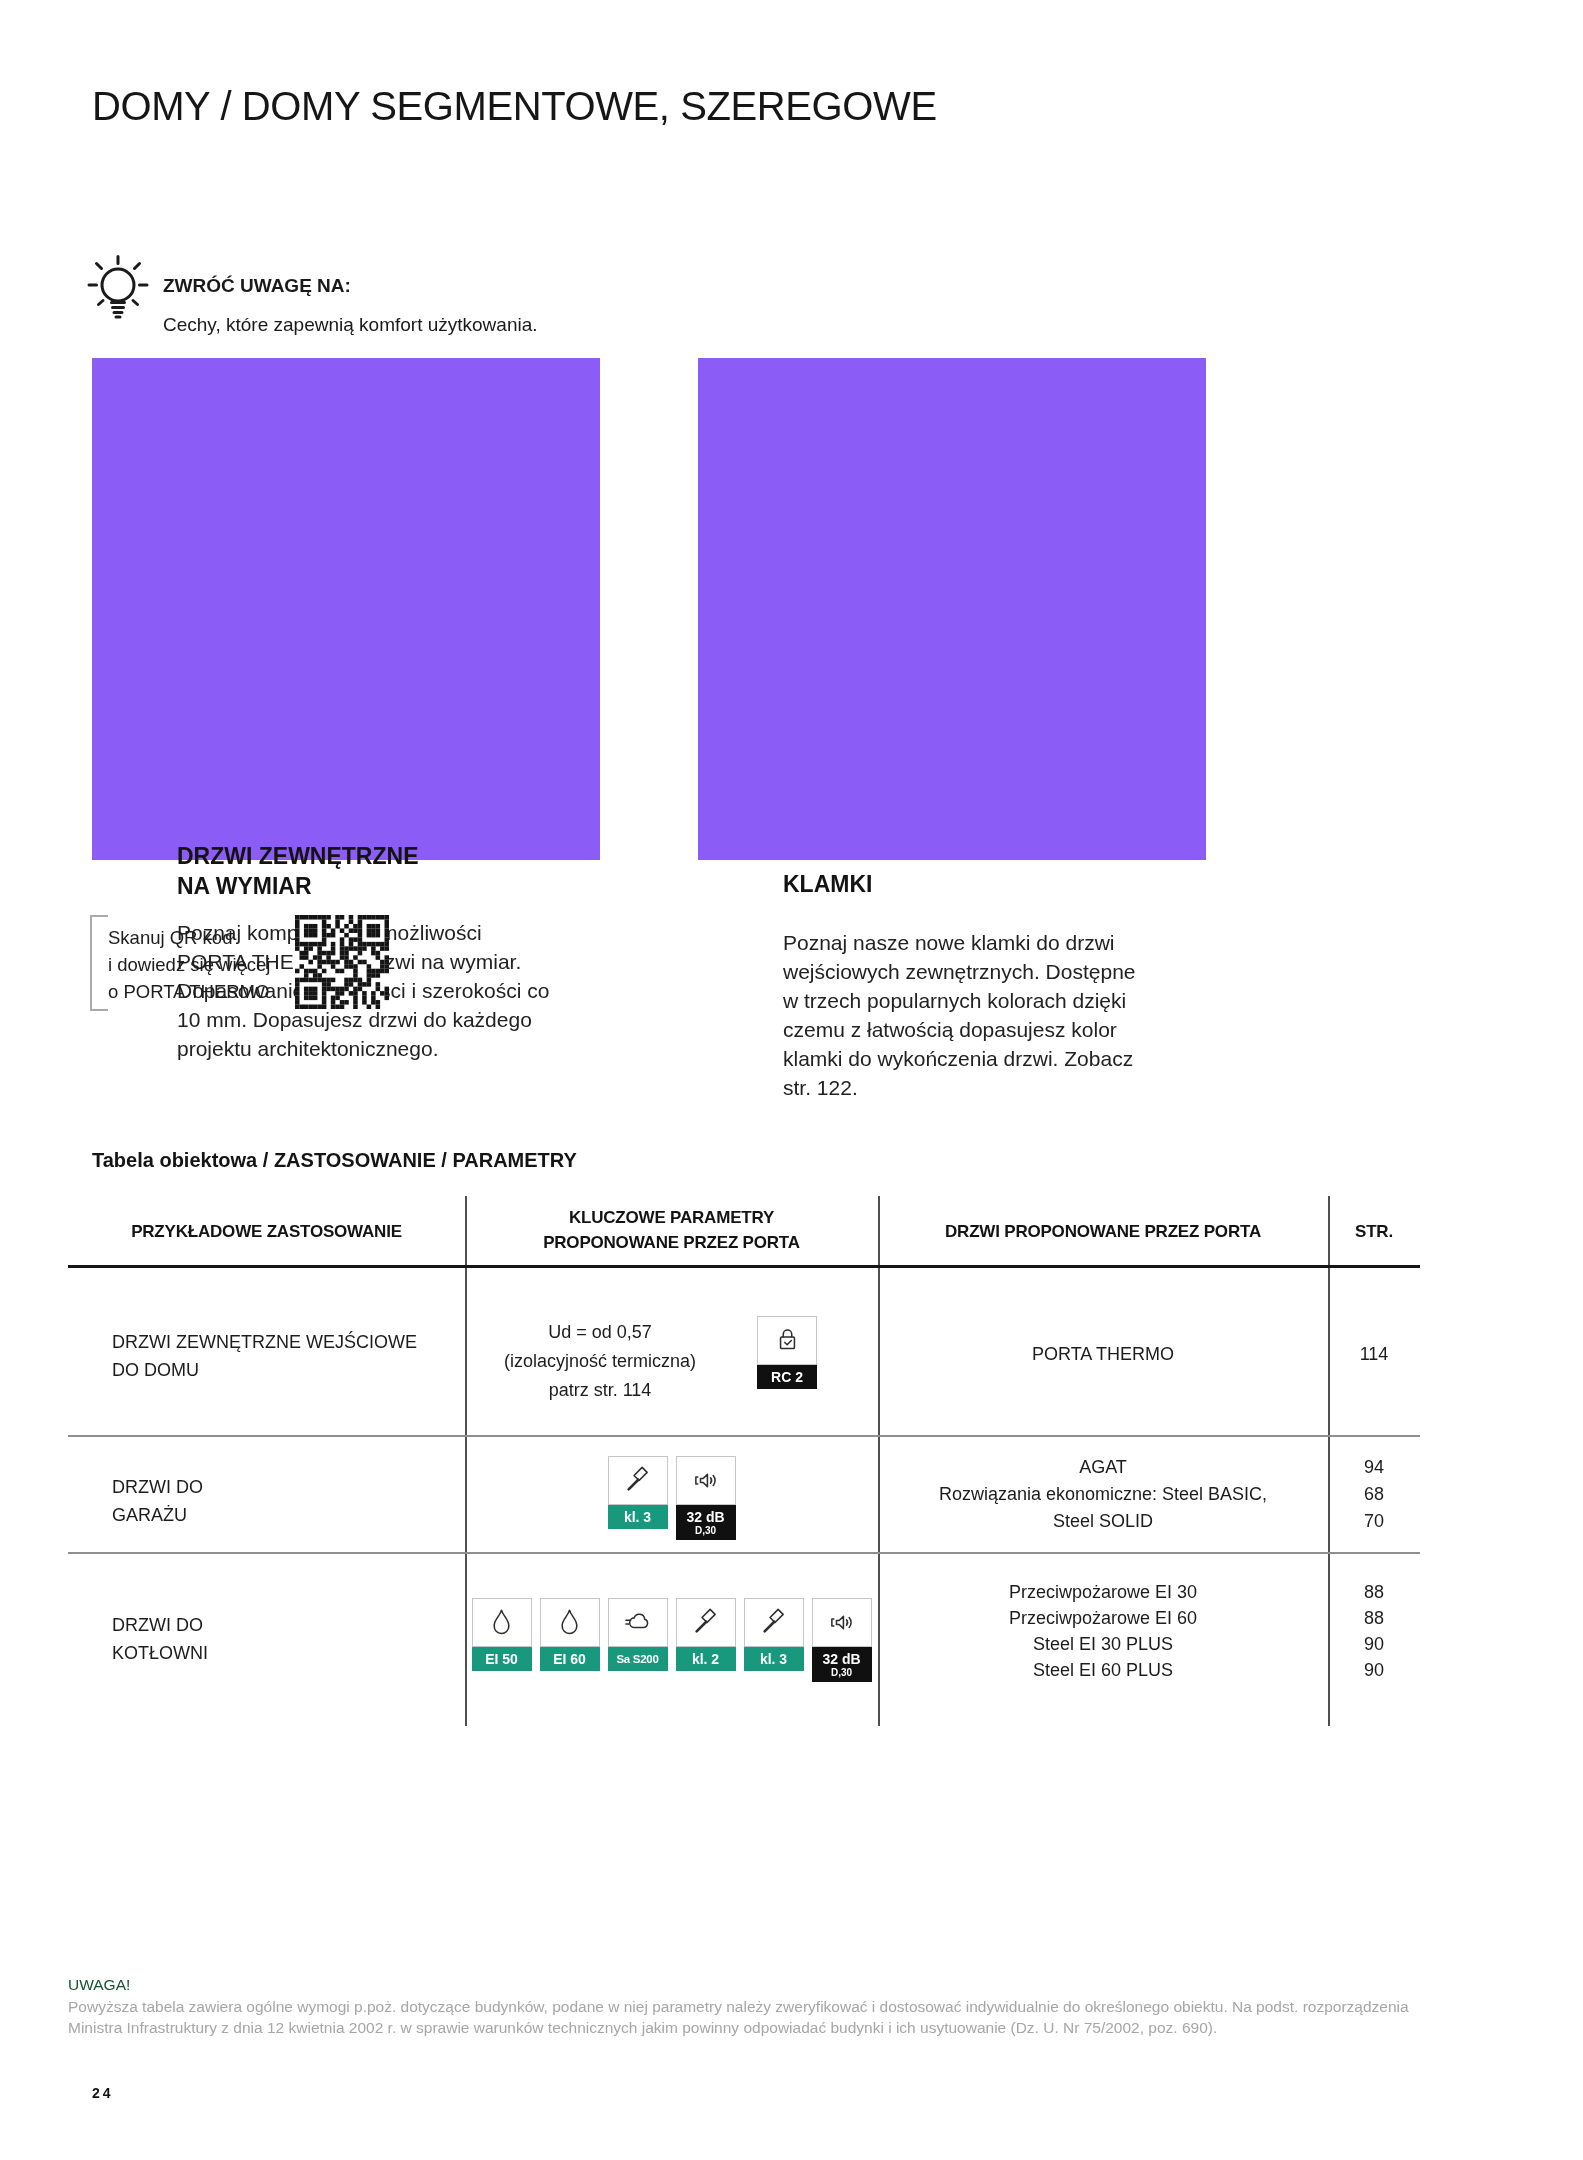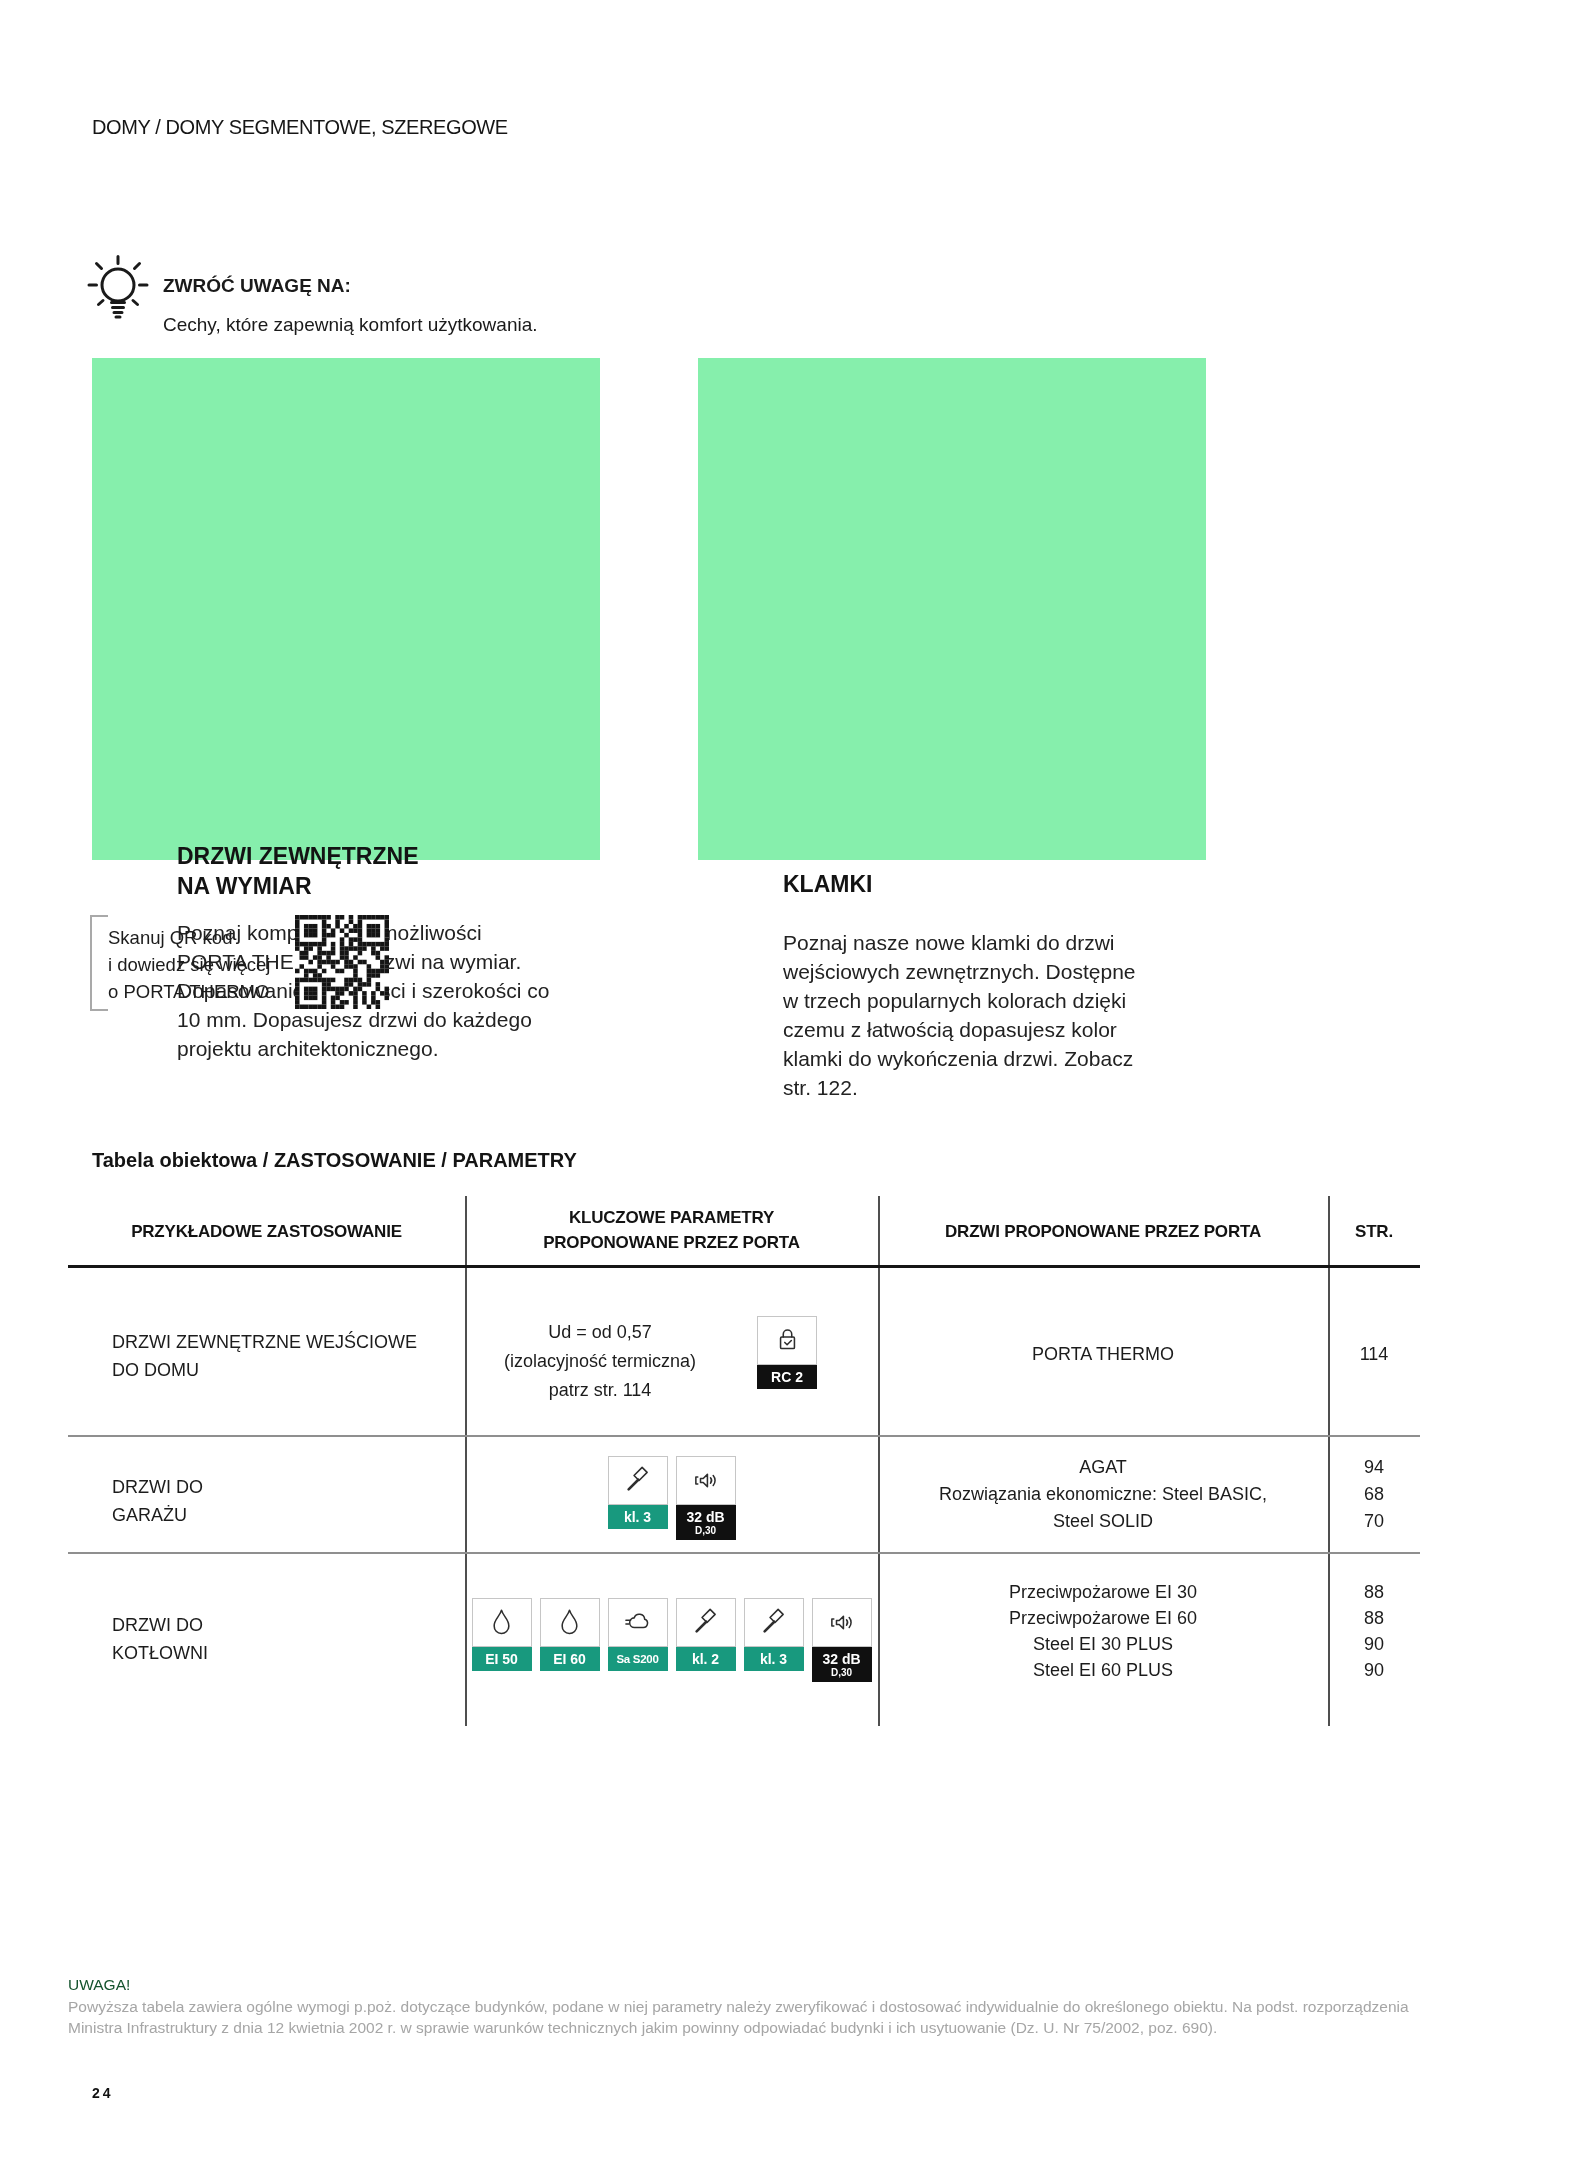--- a/index.html
+++ b/index.html
@@ -1,26 +1,26 @@
 <!DOCTYPE html>
 <html style="--teal: #18997E; --badge-black: #101010;"><head>
 <meta charset="utf-8">
 <style>
   html,body { margin:0; padding:0; background:#fff; }
   .page { position:relative; width:1583px; height:2160px; background:#fff; overflow:hidden;
           font-family:"Liberation Sans", sans-serif; color:#1a1a1a; }
   .abs { position:absolute; }
   .preline { white-space:pre-line; }
 
-  .page-header { position:absolute; left:92px; top:84px; font-size:20px; letter-spacing:-0.4px; color:#161616;margin-top:32px; }
+  .page-header { position:absolute; left:92px; top:84px; font-size:40px; letter-spacing:-0.4px; color:#161616; }
 
   .attn-title { position:absolute; left:163px; top:275px; font-size:19px; font-weight:bold; }
   .attn-sub   { position:absolute; left:163px; top:314px; font-size:19px; }
 
-  .fbox { position:absolute; top:358px; width:508px; height:502px; background:#86efac;text-decoration:underline; }
+  .fbox { position:absolute; top:358px; width:508px; height:502px; background:#8b5cf6;text-decoration:underline; }
   .fbox-title { position:absolute; left:85px; font-size:23px; font-weight:bold; line-height:30px; white-space:pre-line; color:#131313; }
   .fbox-body  { position:absolute; left:85px; font-size:21px; line-height:29px; white-space:pre-line; color:#222; }
 
   .qr-bracket { position:absolute; left:90px; top:915px; width:16px; height:92px;
                 border-left:2px solid #a9a9a9; border-top:2px solid #a9a9a9; border-bottom:2px solid #a9a9a9; }
   .qr-text { position:absolute; left:108px; top:924px; font-size:18.5px; line-height:27px; color:#1c1c1c; }
   .qr-code { position:absolute; left:295px; top:915px; width:94px; height:94px; }
 
   .table-title { position:absolute; left:92px; top:1149px; font-size:20px; font-weight:bold; color:#141414; }
 

